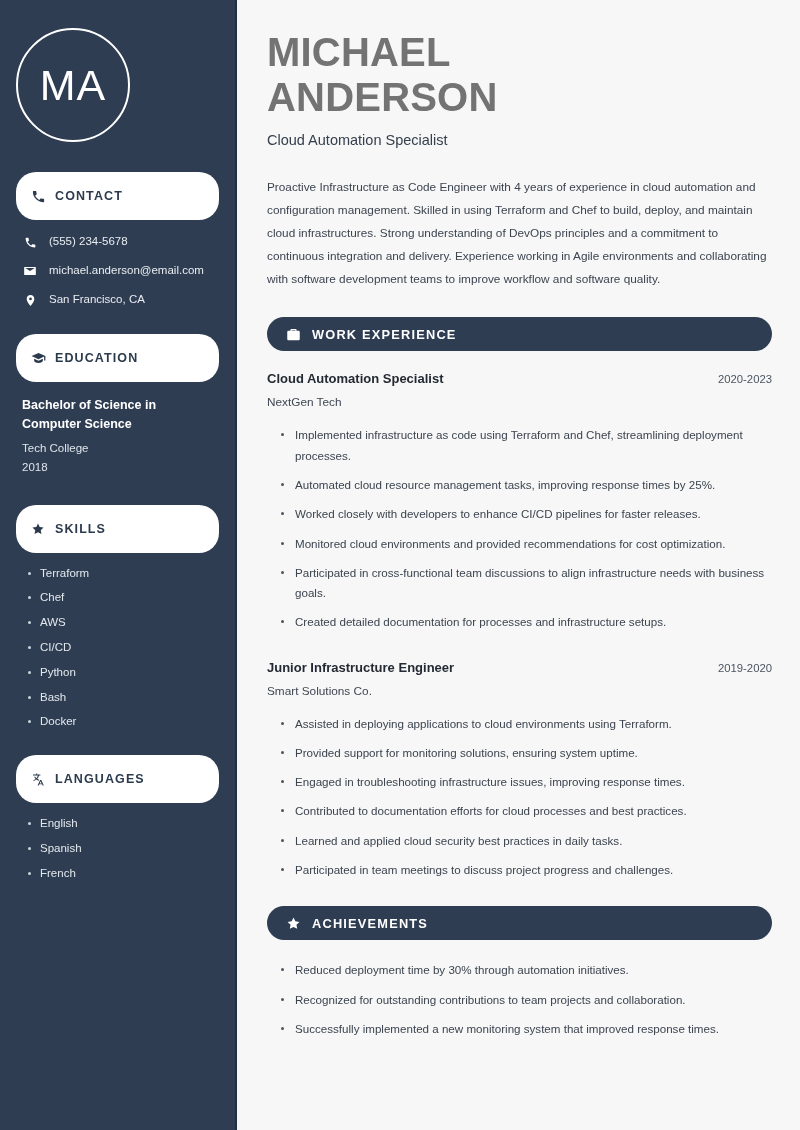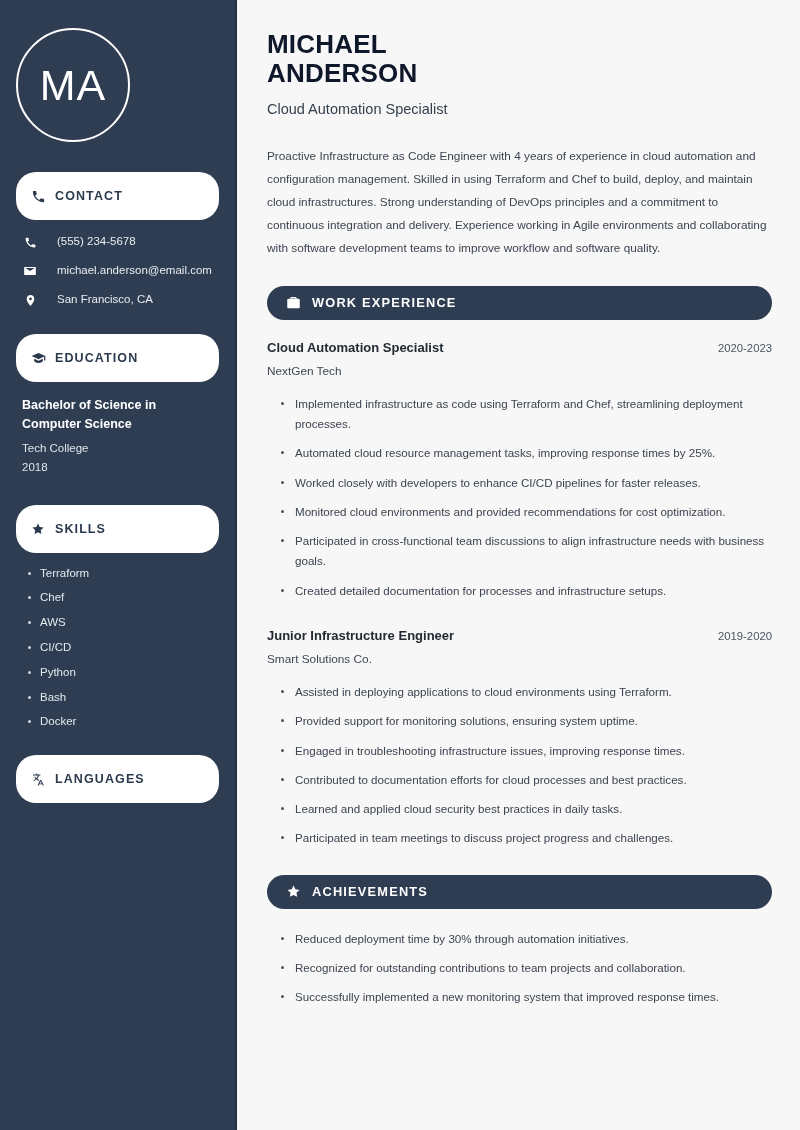--- a/index.html
+++ b/index.html
@@ -87,21 +87,20 @@
     white-space: nowrap;
   }
 
   .contact-list { margin: 0 0 26px 0; padding: 0 0 0 6px; list-style: none; }
   .contact-item {
     display: flex;
     align-items: center;
     margin-bottom: 13px;
     font-size: 11.5px;
     color: #e9ecf1;
-    gap: 8px;
   }
   .contact-item .c-icon {
     width: 16px;
     height: 16px;
     flex: 0 0 16px;
     margin-right: 11px;
     display: inline-flex;
     align-items: center;
     justify-content: center;
   }
@@ -151,23 +150,23 @@
   }
 
   
   .main {
     flex: 1 1 auto;
     padding: 30px 28px 0 30px;
     box-sizing: border-box;
     background: #f7f7f7;
   }
   .name {
-    font-size: 26px;
+    font-size: 40px;
     font-weight: bold;
-    color: #0f172a;
+    color: #737373;
     line-height: 1.13;
     letter-spacing: 0.2px;
     margin: 0;
   }
   .job-title {
     font-size: 14.5px;
     color: #34404d;
     margin-top: 12px;
     margin-bottom: 0;
     font-weight: 400;
@@ -339,20 +338,25 @@
 
     <div class="pill">
       <span class="pill-icon">
         <svg width="15" height="15" viewBox="0 0 24 24" fill="#2b3a4d">
             <path d="M3.2 4h5.1V2.4h1.6V4h5.1v1.6h-2.1c-.5 2.1-1.5 3.9-2.9 5.3.9.7 1.9 1.3 3 1.7l-.6 1.5c-1.4-.5-2.6-1.2-3.7-2.1-1.2 1-2.7 1.8-4.4 2.3l-.6-1.5c1.5-.4 2.8-1 3.8-1.8-1-1-1.8-2.2-2.4-3.6h1.7c.5 1 1.1 1.8 1.8 2.5 1.1-1.1 1.9-2.5 2.3-4.3H3.2V4zm11.3 8.6h1.9l4.1 9.1h-1.8l-.9-2.1h-4.6l-.9 2.1h-1.8l4-9.1zm.9 2.1-1.6 3.6h3.2l-1.6-3.6z"></path>
           </svg>
       </span>
       <span class="pill-label">LANGUAGES</span>
     </div>
 
+    <ul class="side-list">
+      <li>English</li>
+      <li>Spanish</li>
+      <li>French</li>
+    </ul>
 
   </aside>
 
   <main class="main">
 
     <h1 class="name">
       <span>MICHAEL</span><br>
       <span>ANDERSON</span>
     </h1>
 

